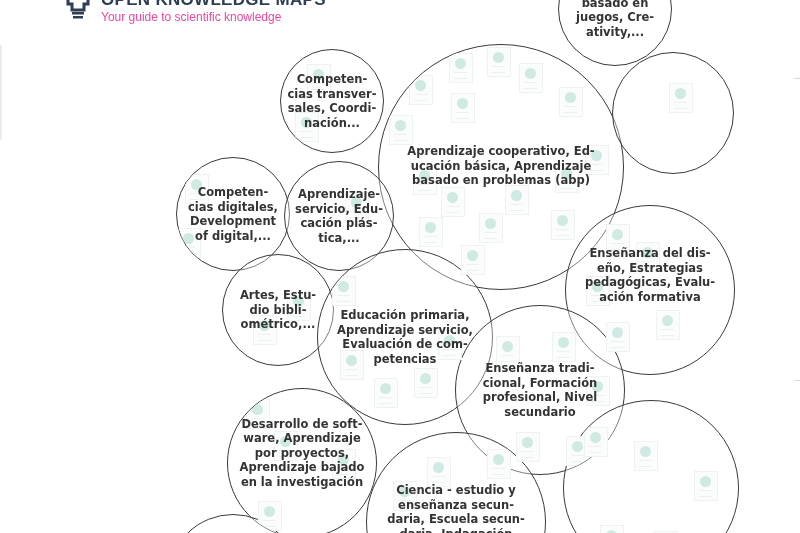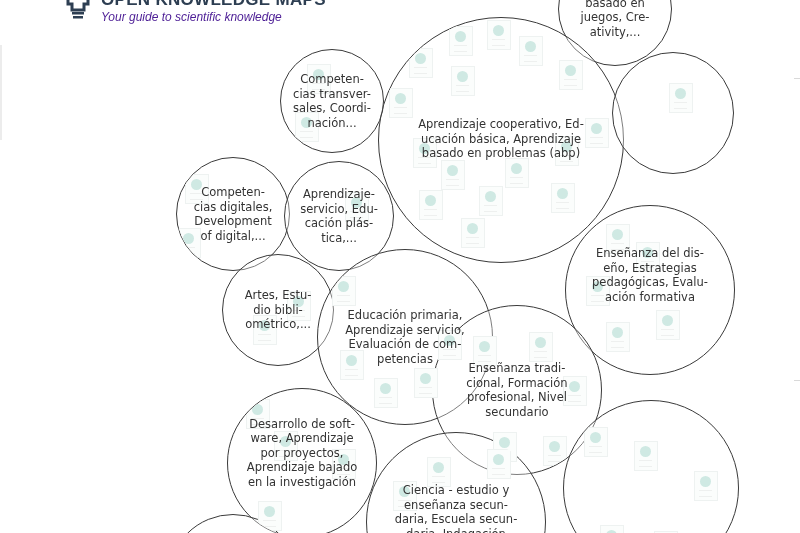--- a/index.html
+++ b/index.html
@@ -15,28 +15,28 @@
   }
   .logo-icon { width: 36px; height: 34px; margin-top: 0px; }
   .brand { margin-left: 5px; }
   .brand-title {
     font-family: "Liberation Sans", sans-serif;
     font-weight: bold; font-size: 17px; color: #2d3e52; letter-spacing: 0.3px;
     line-height: 20px; margin-top: 2px;
   }
   .brand-sub {
     font-family: "Liberation Sans", sans-serif;
-    font-size: 12px; color: #4c1d95; line-height: 14px; font-style: italic;
+    font-size: 12px; color: #ec4899; line-height: 14px;
   }
   .left-edge {
     position: absolute; left: 0; top: 45px; width: 2px; height: 95px;
     background: #ececec;
   }
   .right-tick { position: absolute; right: 0; width: 6px; height: 1px; background: #d9d9d9; }
-  .map { position: absolute; left: 0; top: 0; width: 800px; height: 533px; }
+  .map { position: absolute; left: 0; top: 0; width: 800px; height: 533px; font-weight: bold; }
   .bubble {
     position: absolute; border: 1.2px solid #3a3a3a; border-radius: 50%;
     background: rgba(255,255,255,0.35); box-sizing: border-box;
     display: flex; align-items: center; justify-content: center;
     cursor: pointer; overflow: hidden;
   }
   .bubble .label {
     position: relative; z-index: 2;
     font-family: "DejaVu Sans", sans-serif; font-size: 11.5px; line-height: 14.5px;
     color: #333333; text-align: center; white-space: pre-line;
@@ -74,21 +74,21 @@
 </div>
 
 <div class="map">
 
   <div class="bubble" style="left:558px; top:-48px; width:114px; height:114px; align-items:flex-end; padding-bottom:26px;">
     <span class="label">basado en
 juegos, Cre-
 ativity,...</span>
   </div>
 
-  <div class="bubble" style="left:378px; top:17px; width:246px; height:246px;">
+  <div class="bubble" style="left:378px; top:44px; width:246px; height:246px;">
     <div class="paper" style="left:70px; top:8px"></div>
     <div class="paper" style="left:108px; top:2px"></div>
     <div class="paper" style="left:140px; top:18px"></div>
     <div class="paper" style="left:30px; top:30px"></div>
     <div class="paper" style="left:72px; top:48px"></div>
     <div class="paper" style="left:180px; top:42px"></div>
     <div class="paper" style="left:10px; top:70px"></div>
     <div class="paper" style="left:34px; top:120px"></div>
     <div class="paper" style="left:62px; top:142px"></div>
     <div class="paper" style="left:126px; top:140px"></div>
@@ -159,21 +159,21 @@
     <div class="paper" style="left:22px; top:100px"></div>
     <div class="paper" style="left:56px; top:128px"></div>
     <div class="paper" style="left:96px; top:118px"></div>
     <div class="paper" style="left:120px; top:80px"></div>
     <span class="label">Educación primaria,
 Aprendizaje servicio,
 Evaluación de com-
 petencias</span>
   </div>
 
-  <div class="bubble" style="left:432px; top:305px; width:170px; height:170px;">
+  <div class="bubble" style="left:455px; top:305px; width:170px; height:170px;">
     <div class="paper" style="left:40px; top:30px"></div>
     <div class="paper" style="left:96px; top:26px"></div>
     <div class="paper" style="left:130px; top:70px"></div>
     <div class="paper" style="left:60px; top:126px"></div>
     <div class="paper" style="left:110px; top:130px"></div>
     <span class="label" style="margin-top:0px">Enseñanza tradi-
 cional, Formación
 profesional, Nivel
 secundario</span>
   </div>

